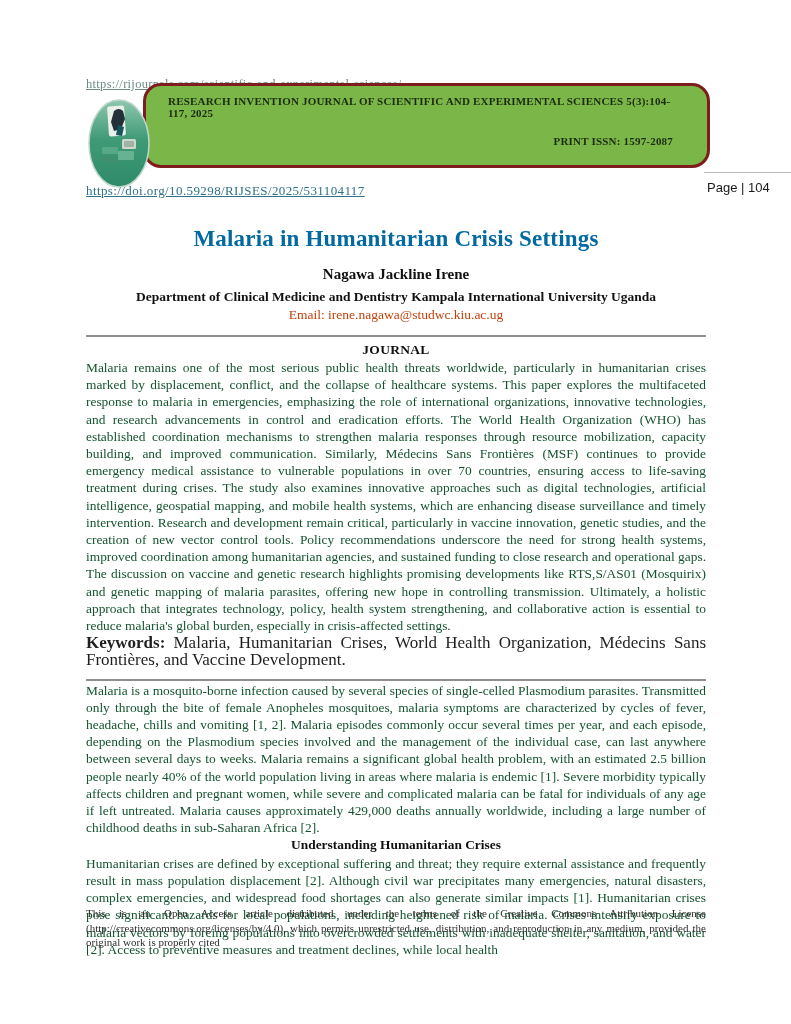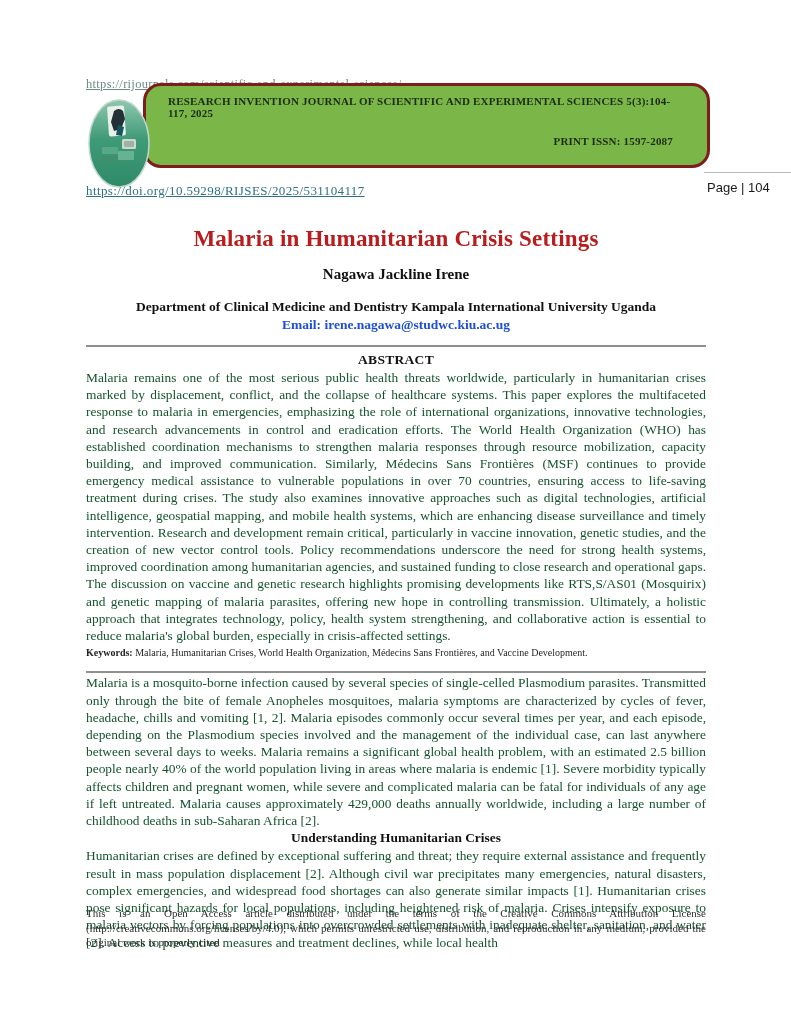--- a/index.html
+++ b/index.html
@@ -57,48 +57,48 @@
     font-family: "Liberation Sans", sans-serif;
     font-size: 13px; color: #1a1a1a;
   }
 
   
   .content {
     position: absolute; left: 86px; top: 222px; width: 620px;
   }
   .article-title {
     text-align: center; font-size: 23px; font-weight: bold;
-    color: #b91c1c; margin-top: 4px; letter-spacing: 0.2px;
+    color: #0369a1; margin-top: 4px; letter-spacing: 0.2px;
   }
   .article-author {
     text-align: center; font-size: 15px; font-weight: bold;
     margin-top: 14px; color: #111;
   }
   .article-affiliation {
     text-align: center; font-size: 13.5px; font-weight: bold;
-    margin-top: 16px; color: #111;
+    margin-top: 6px; color: #111;
   }
   .article-email {
-    text-align: center; font-size: 13.5px; font-weight: bold;
-    margin-top: 2px; color: #1d4ed8;
+    text-align: center; font-size: 13.5px; font-weight: normal;
+    margin-top: 2px; color: #c2410c;
   }
   .rule {
     border: none; border-top: 2px solid #8f8f8f;
     margin-top: 12px;
   }
   .section-heading {
     text-align: center; font-size: 13.5px; font-weight: bold;
     margin-top: 5px; color: #111; letter-spacing: 0.3px;
   }
   .para {
     font-size: 13.4px; line-height: 17.2px;
     text-align: justify; color: #14532d;
     margin-top: 1px;
   }
-  .keywords-line { font-size: 10px; line-height: 17.2px; text-align: justify; }
+  .keywords-line { font-size: 17px; line-height: 17.2px; text-align: justify; }
   .keywords-line .kw-label { font-weight: bold; }
   .sub-heading {
     text-align: center; font-size: 13.4px; font-weight: bold; color: #111;
     line-height: 17.2px;
   }
   .rule2 { border: none; border-top: 2px solid #8f8f8f; margin-top: 10px; }
 
   
   .footer-license {
     position: absolute; left: 86px; top: 906px; width: 620px;
@@ -150,21 +150,21 @@
     <h1 class="article-title">Malaria in Humanitarian Crisis Settings</h1>
 
     <div class="article-author">Nagawa Jackline Irene</div>
 
     <div class="article-affiliation">Department of Clinical Medicine and Dentistry Kampala International University Uganda</div>
 
     <div class="article-email">Email: irene.nagawa@studwc.kiu.ac.ug</div>
 
     <hr class="rule">
 
-    <div class="section-heading">ABSTRACT</div>
+    <div class="section-heading">JOURNAL</div>
 
     <p class="para">Malaria remains one of the most serious public health threats worldwide, particularly in humanitarian crises marked by displacement, conflict, and the collapse of healthcare systems. This paper explores the multifaceted response to malaria in emergencies, emphasizing the role of international organizations, innovative technologies, and research advancements in control and eradication efforts. The World Health Organization (WHO) has established coordination mechanisms to strengthen malaria responses through resource mobilization, capacity building, and improved communication. Similarly, Médecins Sans Frontières (MSF) continues to provide emergency medical assistance to vulnerable populations in over 70 countries, ensuring access to life-saving treatment during crises. The study also examines innovative approaches such as digital technologies, artificial intelligence, geospatial mapping, and mobile health systems, which are enhancing disease surveillance and timely intervention. Research and development remain critical, particularly in vaccine innovation, genetic studies, and the creation of new vector control tools. Policy recommendations underscore the need for strong health systems, improved coordination among humanitarian agencies, and sustained funding to close research and operational gaps. The discussion on vaccine and genetic research highlights promising developments like RTS,S/AS01 (Mosquirix) and genetic mapping of malaria parasites, offering new hope in controlling transmission. Ultimately, a holistic approach that integrates technology, policy, health system strengthening, and collaborative action is essential to reduce malaria's global burden, especially in crisis-affected settings.</p>
 
     <p class="keywords-line">
       <span class="kw-label">Keywords:</span><span> Malaria, Humanitarian Crises, World Health Organization, Médecins Sans Frontières, and Vaccine Development.</span>
     </p>
 
     <hr class="rule2">
 
 

